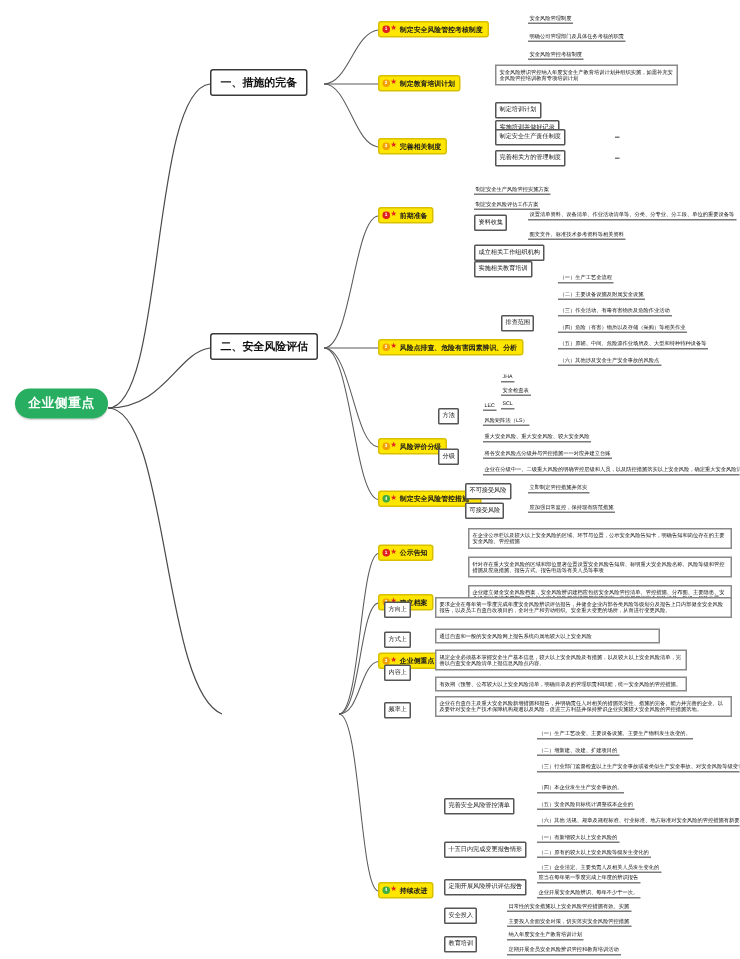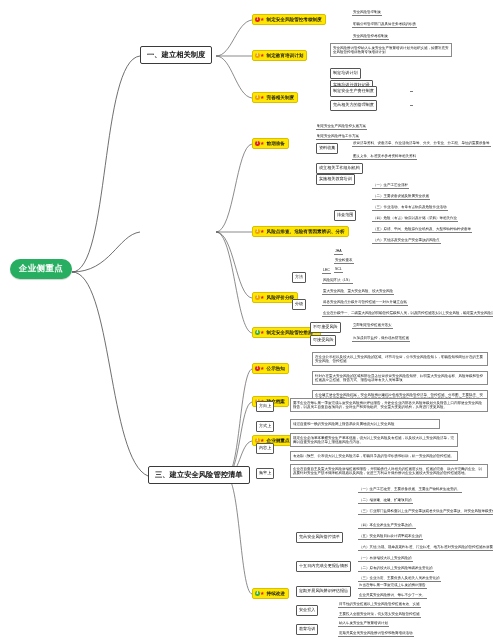--- a/index.html
+++ b/index.html
@@ -89,21 +89,21 @@
     <path d="M226 476 C 240 476, 240 443, 252 441"></path>
     <path d="M226 476 C 240 476, 240 592, 252 594"></path>
   </g>
 </svg>
 
 <div class="node root" style="left:10px;top:259px;width:62px;">
   <span>企业侧重点</span>
 </div>
 
 <div class="node l1" style="left:140px;top:46px;">
-  <span>一、建立相关制度</span>
+  <span>一、措施的完备</span>
 </div>
 
 <div class="node l2" style="left:252px;top:14px;">
   <span class="badge">
         <span class="num">1</span>
         <span class="star">★</span>
       </span>
   <span class="lbl">制定安全风险管控考核制度</span>
 </div>
 <div class="node leaf" style="left:352px;top:10px;">安全风险管理制度</div>
@@ -126,20 +126,23 @@
         <span class="num o">3</span>
         <span class="star">★</span>
       </span>
   <span class="lbl">完善相关制度</span>
 </div>
 <div class="node l3" style="left:330px;top:86px;">制定安全生产责任制度</div>
 <div class="node l3" style="left:330px;top:100px;">完善相关方的管理制度</div>
 <div class="node leaf" style="left:410px;top:86px;">&nbsp;</div>
 <div class="node leaf" style="left:410px;top:100px;">&nbsp;</div>
 
+<div class="node l1" style="left:140px;top:222px;">
+  <span>二、安全风险评估</span>
+</div>
 
 <div class="node l2" style="left:252px;top:138px;">
   <span class="badge">
         <span class="num">1</span>
         <span class="star">★</span>
       </span>
   <span class="lbl">前期准备</span>
 </div>
 <div class="node leaf" style="left:316px;top:124px;">制定安全生产风险管控实施方案</div>
 <div class="node leaf" style="left:316px;top:134px;">制定安全风险评估工作方案</div>
@@ -188,23 +191,20 @@
         <span class="star">★</span>
       </span>
   <span class="lbl">制定安全风险管控措施</span>
   <span class="magnify">⚲</span>
 </div>
 <div class="node l3" style="left:310px;top:322px;">不可接受风险</div>
 <div class="node leaf" style="left:352px;top:323px;">立即制定管控措施并落实</div>
 <div class="node l3" style="left:310px;top:335px;">可接受风险</div>
 <div class="node leaf" style="left:352px;top:336px;">应加强日常监控，保持现有防范措施</div>
 
-<div class="node l1" style="left:148px;top:466px;">
-  <span>三、建立安全风险管控清单</span>
-</div>
 
 <div class="node l2" style="left:252px;top:363px;">
   <span class="badge">
         <span class="num">1</span>
         <span class="star">★</span>
       </span>
   <span class="lbl">公示告知</span>
 </div>
 <div class="node leafbox" style="left:312px;top:352px;width:176px;">在企业公示栏以及较大以上安全风险的区域、环节与位置，公示安全风险告知卡，明确告知和岗位存在的主要安全风险、管控措施</div>
 <div class="node leafbox" style="left:312px;top:371px;width:176px;">针对存在重大安全风险的区域和部位显著位置设置安全风险告知牌、标明重大安全风险名称、风险等级和管控措施及应急措施、报告方式、报告电话等有关人员等事项</div>

